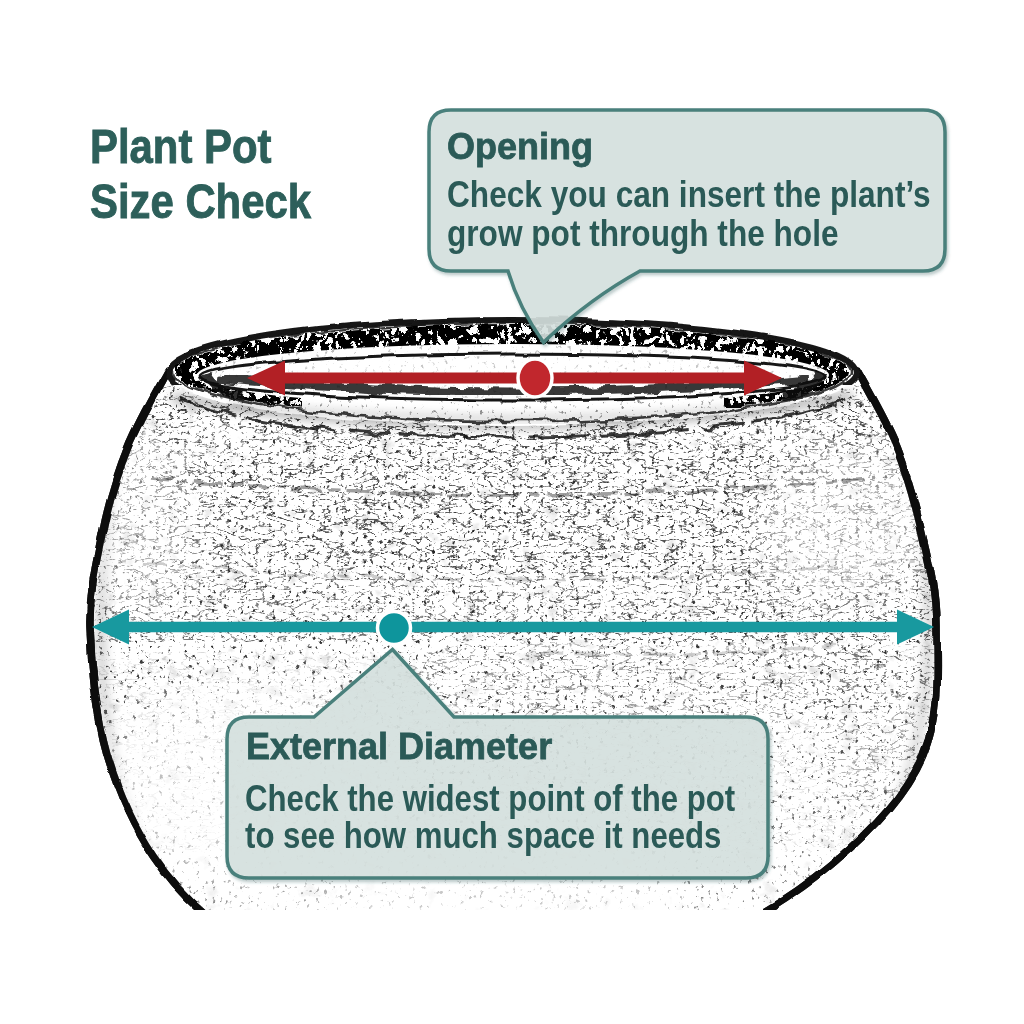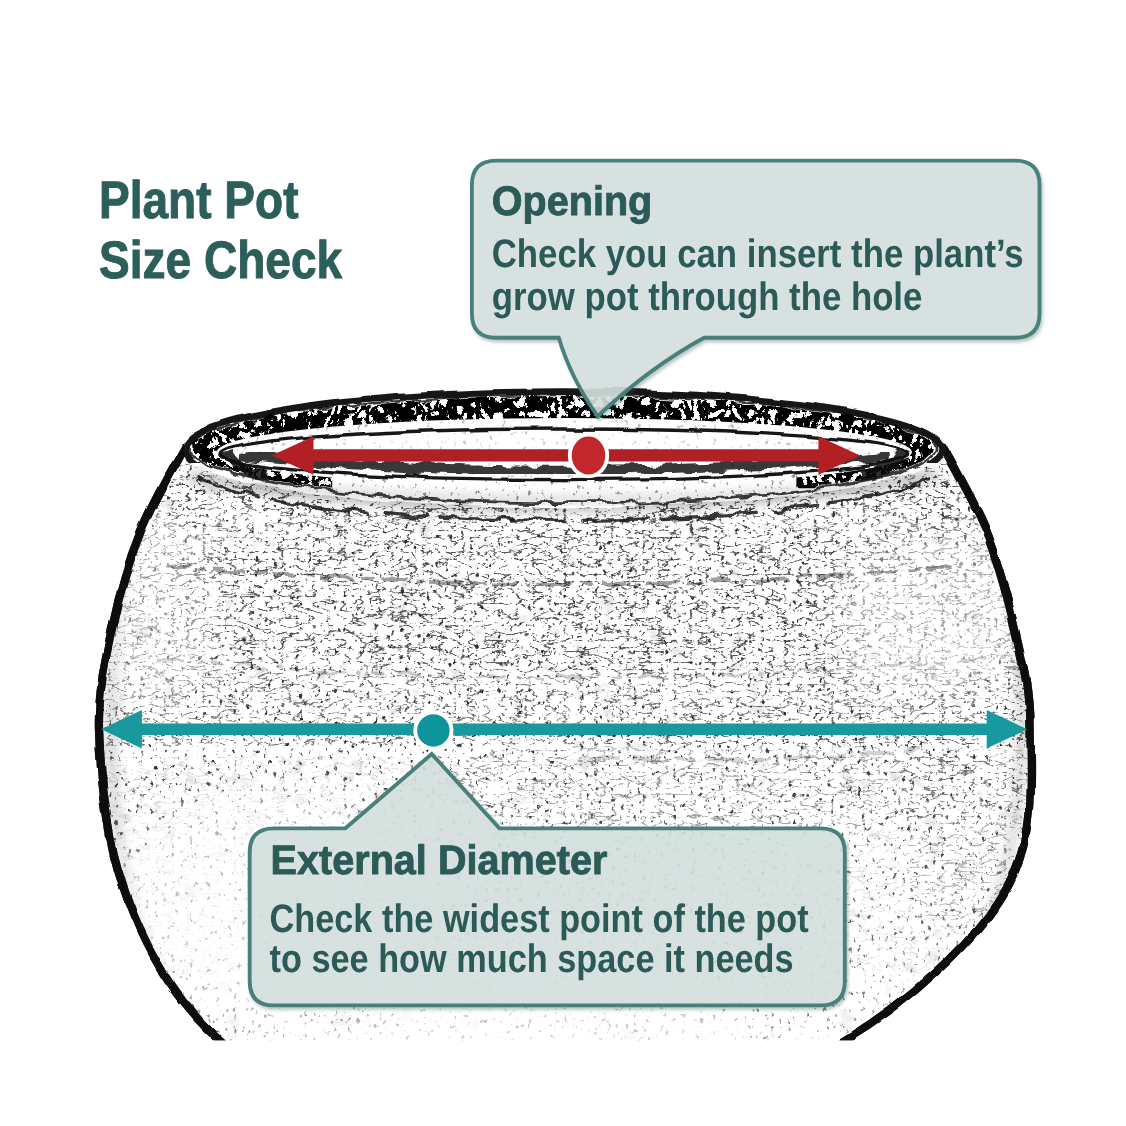--- a/index.html
+++ b/index.html
@@ -1,17 +1,17 @@
 <!DOCTYPE html>
 <html><head>
 <meta charset="utf-8">
 <style>
   html,body{margin:0;padding:0;background:#ffffff;}
   .stage{position:relative;width:1024px;height:910px;background:#ffffff;overflow:hidden;
-         font-family:"Liberation Sans", sans-serif;margin-top:36px;}
+         font-family:"Liberation Sans", sans-serif;}
   .stage svg{position:absolute;left:0;top:0;}
   .txt{position:absolute;color:#2b5a57;white-space:pre;transform-origin:0 0;}
   .page-title{left:90px;top:119px;font-size:48px;line-height:55px;font-weight:bold;
         color:#2d5f5a;transform:scaleX(0.872);-webkit-text-stroke:0.9px #2d5f5a;}
   .callout-heading{font-weight:bold;font-size:37.5px;line-height:38px;
         transform:scaleX(0.96);-webkit-text-stroke:0.8px #2b5a57;}
   .callout-body{font-weight:bold;font-size:36px;}
   .heading-opening{left:447px;top:127px;}
   .body-opening{left:447px;top:175px;line-height:39px;transform:scaleX(0.878);}
   .heading-external{left:246px;top:727px;}

